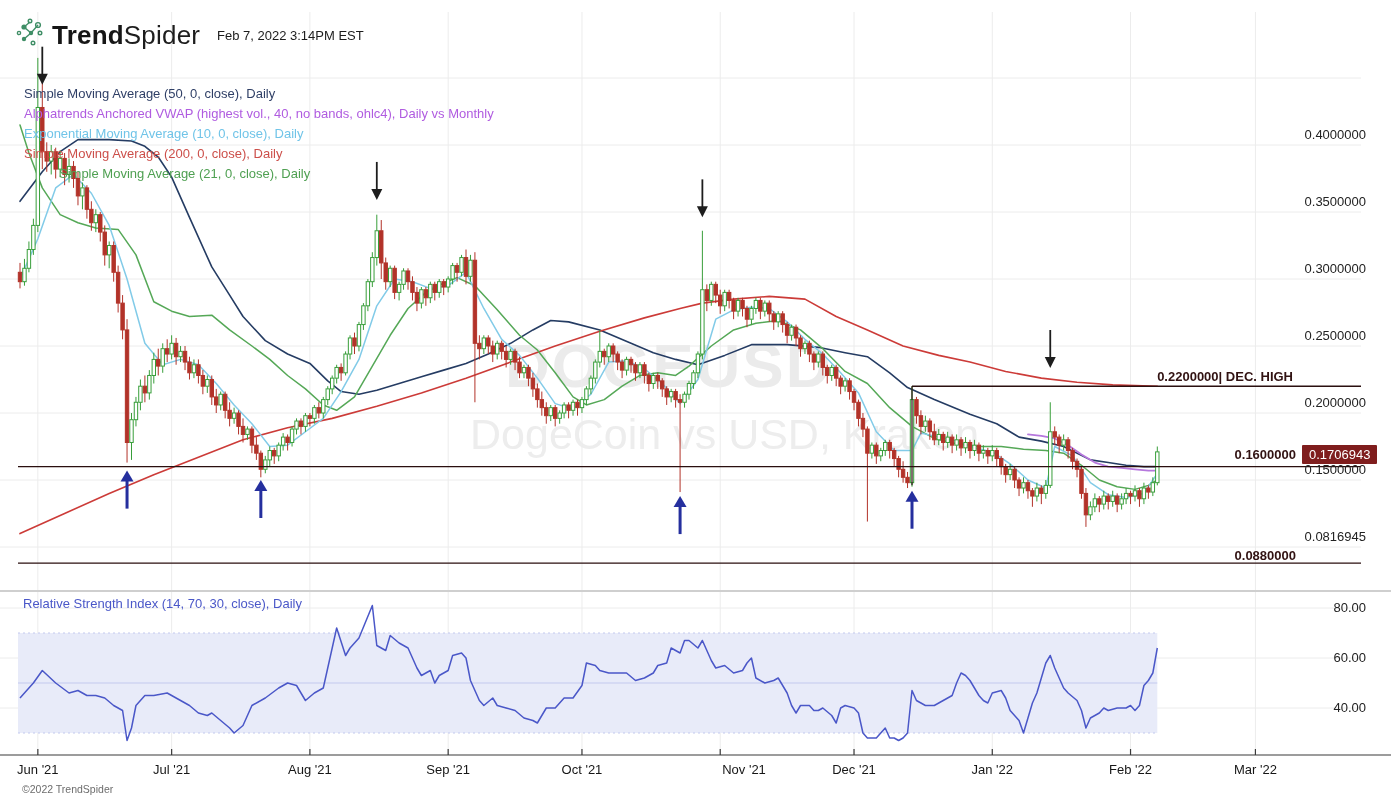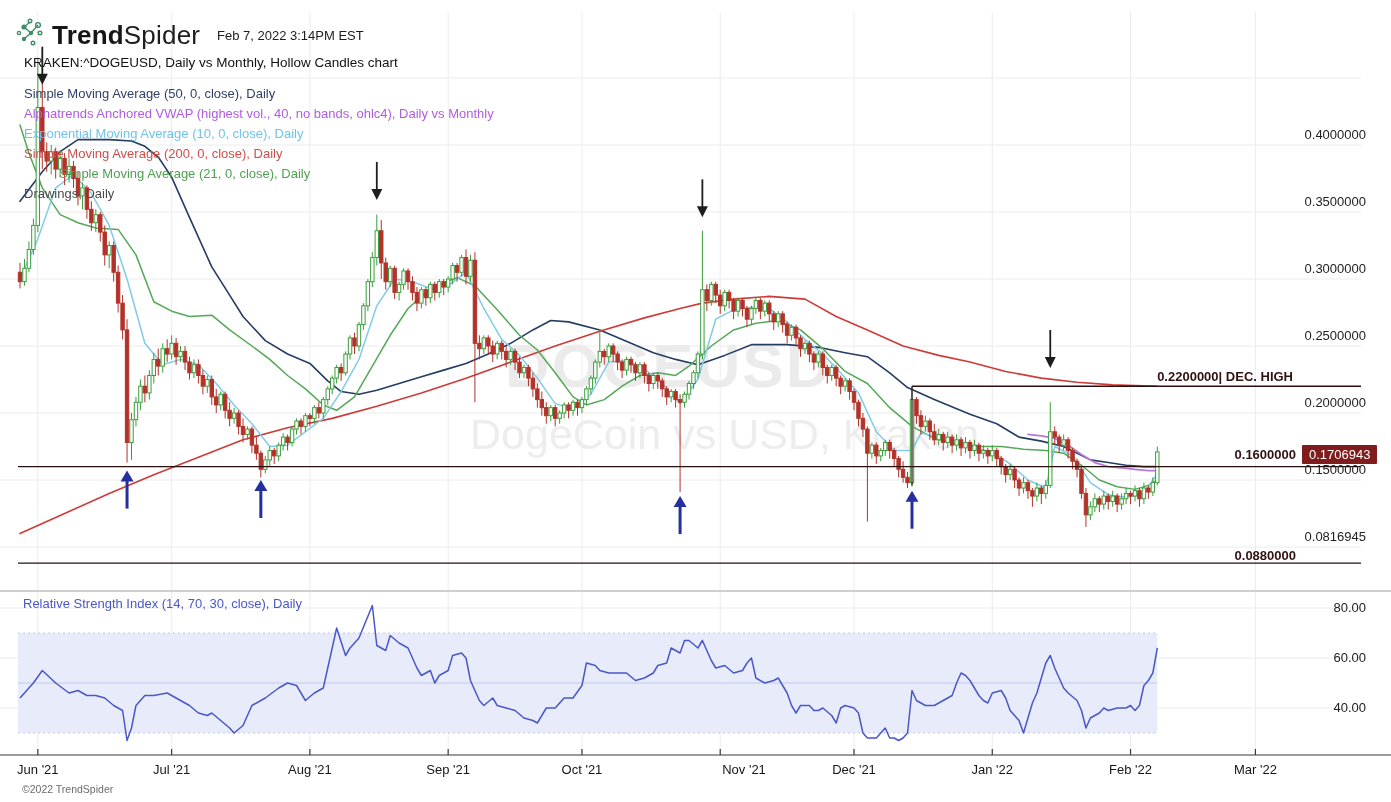--- a/index.html
+++ b/index.html
@@ -873,29 +873,27 @@
           <circle cx="24" cy="16" r="1.8"></circle>
             <circle cx="17" cy="26" r="1.8"></circle>
             <circle cx="3" cy="16" r="1.6"></circle>
         </g>
       </svg>
     </div>
     <div class="abs brand hit" style="left:52px;top:20px;">
       <b>Trend</b><span class="lt">Spider</span>
     </div>
     <div class="abs stamp" style="left:205px;top:28px;margin-left:12px;">Feb 7, 2022 3:14PM EST</div>
-    <div class="abs title" style="left:24px;top:55px;">KRAKEN:^DOGEUSD, Daily vs Monthly, Hollow Candles chart</div>
 
     <div id="indicator-list" class="abs" style="left:24px;top:84px;">
         <div class="ind hit" style="color: rgb(47, 63, 102);">Simple Moving Average (50, 0, close), Daily</div>
         <div class="ind hit" style="color: rgb(176, 92, 224);">Alphatrends Anchored VWAP (highest vol., 40, no bands, ohlc4), Daily vs Monthly</div>
         <div class="ind hit" style="color: rgb(112, 196, 232);">Exponential Moving Average (10, 0, close), Daily</div>
         <div class="ind hit" style="color: rgb(204, 79, 74);">Simple Moving Average (200, 0, close), Daily</div>
         <div class="ind hit" style="color: rgb(79, 160, 82); margin-left: 35px;">Simple Moving Average (21, 0, close), Daily</div>
-        <div class="ind hit" style="color: rgb(74, 74, 74);">Drawings, Daily</div>
       </div>
 
     <div id="price-ticks" class="hit">
         <div class="abs tick" style="left: 1276px; top: 127px;">0.4000000</div>
         <div class="abs tick" style="left: 1276px; top: 194px;">0.3500000</div>
         <div class="abs tick" style="left: 1276px; top: 261px;">0.3000000</div>
         <div class="abs tick" style="left: 1276px; top: 328px;">0.2500000</div>
         <div class="abs tick" style="left: 1276px; top: 395px;">0.2000000</div>
         <div class="abs tick" style="left: 1276px; top: 462px;">0.1500000</div>
         <div class="abs tick" style="left: 1276px; top: 529px;">0.0816945</div>

